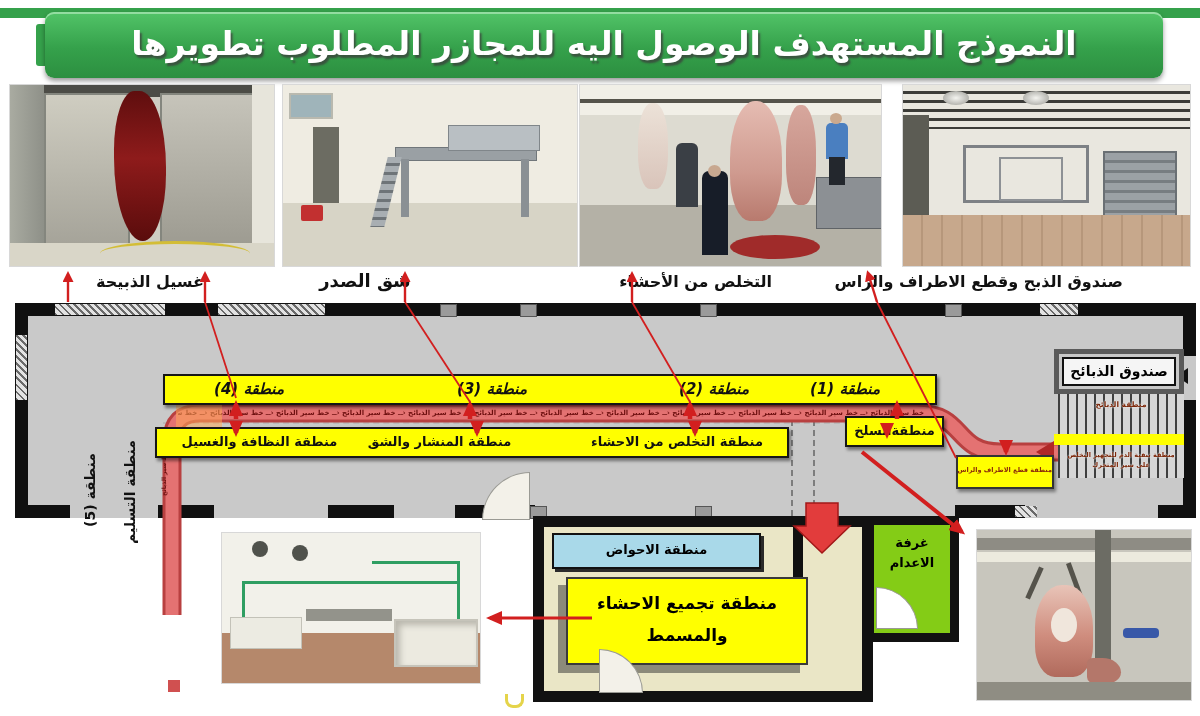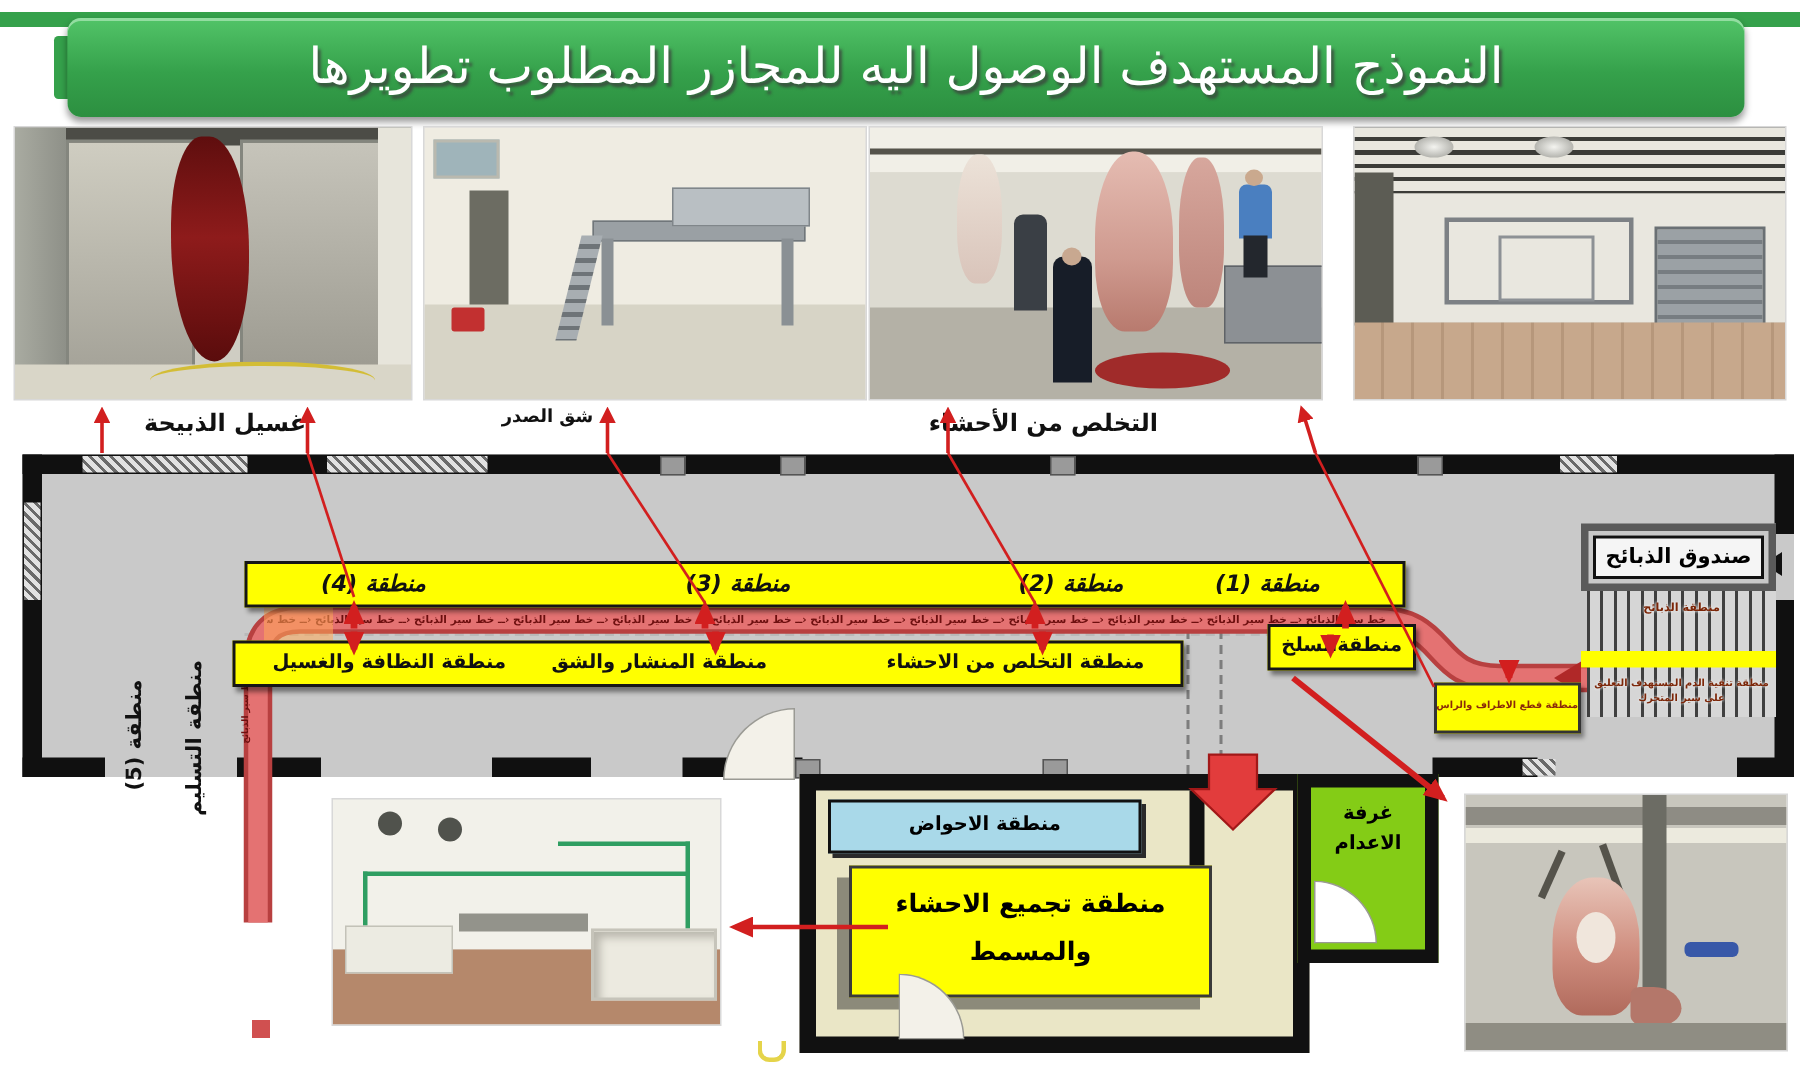--- a/index.html
+++ b/index.html
@@ -5,21 +5,21 @@
   html,body{margin:0;padding:0;background:#fff;}
   #stage{position:relative;width:1200px;height:716px;background:#fff;overflow:hidden;
          font-family:"DejaVu Sans","Liberation Sans",sans-serif;direction:rtl;}
   .abs{position:absolute;}
   .txt{color:#111;font-weight:bold;text-align:center;}
   
   #top-strip{left:0;top:8px;width:1200px;height:10px;background:var(--banner-green,#35a14b);}
   #title-banner{left:45px;top:12px;width:1118px;height:66px;border-radius:9px;
     background:linear-gradient(#52c468,var(--banner-green,#35a14b) 55%,#2c8f40);
     box-shadow:0 3px 5px rgba(0,0,0,.4), inset 0 2px 0 #93dda1;}
-  #title-banner .t{width:100%;line-height:64px;font-size:33px;color:#fff;font-weight:normal;text-align:center;
+  #title-banner .t{width:100%;line-height:64px;font-size:33px;color:#fff;font-weight:bold;text-align:center;
     text-shadow:2px 3px 2px rgba(60,60,60,.75);margin-left:36px;}
   #title-tab{left:36px;top:24px;width:12px;height:42px;background:var(--banner-green,#35a14b);border-radius:3px;}
   
   .photo{overflow:hidden;background:#cfcdc3;outline:1px solid #d8d8d8;}
   .ph{position:absolute;}
   
   .cap{font-size:16px;font-weight:bold;color:#111;text-align:center;white-space:nowrap;}
   
   #floor{left:15px;top:303px;width:1181px;height:215px;background:var(--floor-gray,#c9c9c9);}
   .wall{background:#101010;}
@@ -96,22 +96,23 @@
     <div class="ph" style="left:0;top:30px;width:26px;height:102px;background:#5c5c54;"></div>
     <div class="ph" style="left:40px;top:6px;width:26px;height:14px;background:radial-gradient(#f4f4f0,#9a9a94);border-radius:50%;"></div>
     <div class="ph" style="left:120px;top:6px;width:26px;height:14px;background:radial-gradient(#f4f4f0,#9a9a94);border-radius:50%;"></div>
     <div class="ph" style="left:60px;top:60px;width:120px;height:52px;border:3px solid #7d8185;background:transparent;"></div>
     <div class="ph" style="left:96px;top:72px;width:60px;height:40px;border:2px solid #8d9195;"></div>
     <div class="ph" style="left:200px;top:66px;width:70px;height:70px;background:repeating-linear-gradient(#9ba1a5 0 7px,#777d81 7px 10px);border:2px solid #6a7074;"></div>
     <div class="ph" style="left:0;top:130px;width:287px;height:51px;background:repeating-linear-gradient(90deg,#c7a88c 0 18px,#b6977b 18px 20px);"></div>
   </div>
 
   <div class="abs cap" style="left:85px;top:272px;width:130px;">غسيل الذبيحة</div>
-  <div class="abs cap" style="left:315px;top:270px;width:100px;font-size:12px;">شق الصدر</div>
+  <div class="abs cap" style="left:315px;top:270px;width:100px;font-size:18px;">شق الصدر</div>
   <div class="abs cap" style="left:642px;top:272px;width:130px;">التخلص من الأحشاء</div>
+  <div class="abs cap" style="left:888px;top:272px;width:235px;">صندوق الذبح وقطع الاطراف والراس</div>
 
   <div class="abs" id="floor"></div>
 
   <div class="abs wall" style="left:15px;top:303px;width:1181px;height:13px;"></div>
   <div class="abs hatch" style="left:55px;top:304px;width:110px;height:11px;"></div>
   <div class="abs hatch" style="left:218px;top:304px;width:107px;height:11px;"></div>
   <div class="abs hatch" style="left:1040px;top:304px;width:38px;height:11px;"></div>
   <div class="abs col-sq" style="left:440px;top:304px;width:15px;height:11px;"></div>
   <div class="abs col-sq" style="left:520px;top:304px;width:15px;height:11px;"></div>
   <div class="abs col-sq" style="left:700px;top:304px;width:15px;height:11px;"></div>
@@ -162,21 +163,21 @@
   <div class="abs yellow-band" style="left:845px;top:416px;width:95px;height:27px;">
     <span class="abs area-lab" style="left:0;top:5px;width:95px;">منطقةالسلخ</span>
   </div>
 
   <div class="abs" style="left:1054px;top:349px;width:130px;height:45px;background:#c8c8c8;border:5px solid #5a5a5a;box-sizing:border-box;">
     <div style="margin:3px;background:#f5f5f5;border:2px solid #111;height:25px;line-height:25px;font-size:14px;font-weight:bold;text-align:center;">صندوق الذبائح</div>
   </div>
   <div class="abs vhatch" style="left:1058px;top:394px;width:126px;height:84px;">
     <div class="abs tiny-maroon" style="left:13px;top:6px;width:100px;font-size:7.5px;text-align:center;">منطقة الذبائح</div>
     <div class="abs" style="left:-4px;top:40px;width:130px;height:11px;background:var(--zone-yellow,#ffff00);"></div>
-    <div class="abs tiny-maroon" style="left:3px;top:56px;width:120px;font-size:6.5px;line-height:1.6;text-align:center;">منطقة تنقية الدم المستهدف التعليق على سير المتحرك</div>
+    <div class="abs tiny-maroon" style="left:3px;top:56px;width:120px;font-size:6.5px;line-height:1.6;text-align:center;">منطقة تنقية الدم للتجهيز التخلص على سير المتحرك</div>
   </div>
 
   <div class="abs" style="left:956px;top:455px;width:94px;height:30px;background:var(--zone-yellow,#ffff00);border:2px solid #333;box-shadow:2px 3px 3px rgba(0,0,0,.4);">
     <div style="margin-top:9px;font-size:6.5px;font-weight:bold;color:#8a2a0a;text-align:center;white-space:nowrap;">منطقة قطع الاطراف والراس</div>
   </div>
 
   <div class="abs rot txt" style="left:32px;top:480px;width:120px;height:20px;font-size:14px;">منطقة (5)</div>
   <div class="abs rot txt" style="left:62px;top:482px;width:140px;height:20px;font-size:14px;">منطقة التسليم</div>
   <div class="abs" style="left:168px;top:680px;width:12px;height:12px;background:#d05050;"></div>
 

